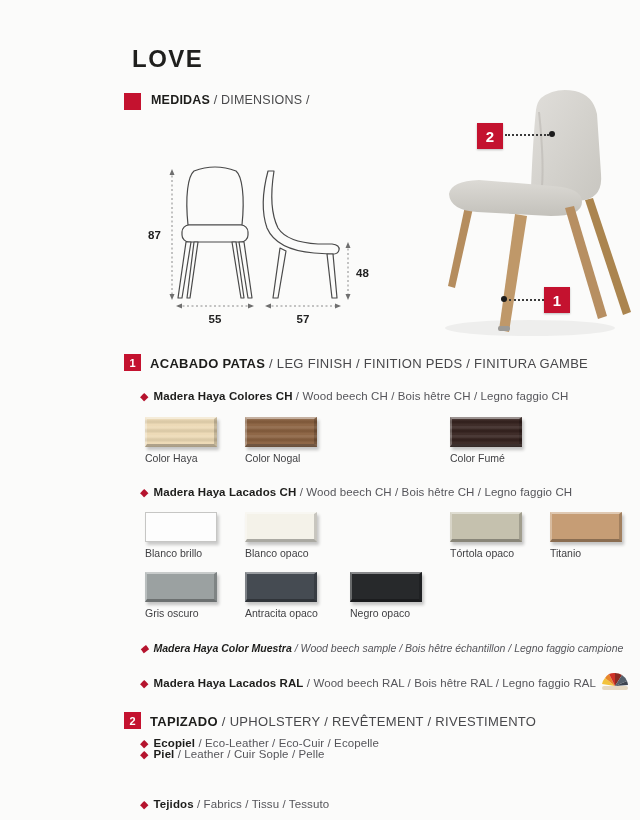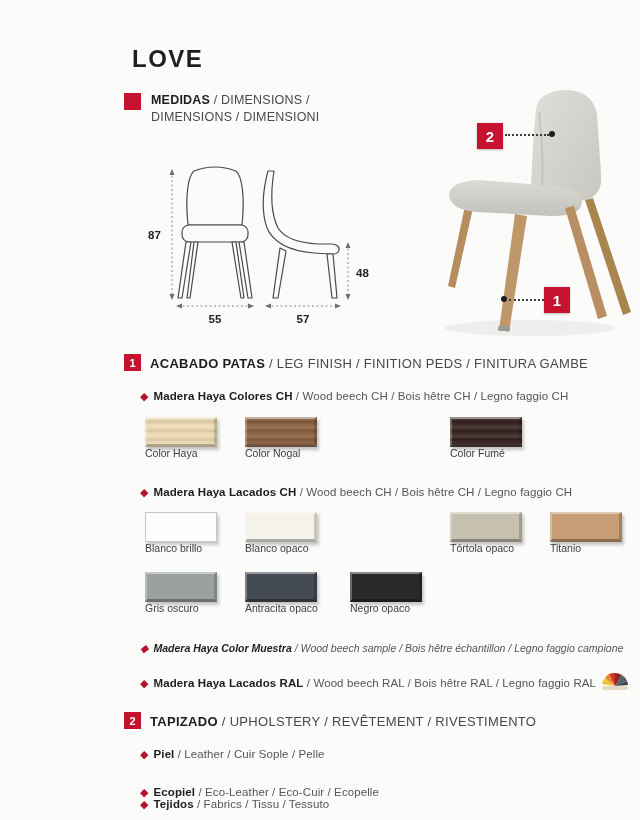--- a/index.html
+++ b/index.html
@@ -25,42 +25,41 @@
 
   .swatch { position:absolute; width:72px; }
   .sface { position:relative; width:72px; height:30px; box-shadow:2px 3px 3px rgba(0,0,0,0.22); }
   .sface::before { content:""; position:absolute; inset:0;
     border-top:2px solid rgba(255,255,255,0.45); border-left:2px solid rgba(255,255,255,0.30);
     border-right:3px solid rgba(0,0,0,0.18); border-bottom:3px solid rgba(0,0,0,0.30); }
   .sface.wood::after { content:""; position:absolute; inset:0;
     background:repeating-linear-gradient(180deg, rgba(255,255,255,0.10) 0 2px, rgba(0,0,0,0.07) 4px 6px, rgba(255,255,255,0.04) 7px 9px); }
   .sface.bright { box-shadow:2px 3px 3px rgba(0,0,0,0.20); }
   .sface.bright::before { border:1px solid #c6c6c4; }
-  .slabel { font-size:10.5px; color:#3f3f42; white-space:nowrap; }
+  .slabel { margin-top:5px; font-size:10.5px; color:#3f3f42; white-space:nowrap; }
 
   .r1 { top:417px; } .r2 { top:512px; } .r3 { top:572px; }
   .c1 { left:145px; } .c2 { left:245px; } .c3 { left:350px; } .c4 { left:450px; } .c5 { left:550px; }
 
   .marker { position:absolute; width:26px; height:26px; background:#c4122f; display:flex; align-items:center; justify-content:center; color:#fff; font-weight:bold; font-size:15px; box-shadow:0 1px 2px rgba(0,0,0,0.25); }
   .mline { position:absolute; border-top:2px dotted #3a3a3a; height:0; }
   .mdot { position:absolute; width:6px; height:6px; background:#1c1c1c; border-radius:50%; }
 
   svg text { font-family:"Liberation Sans", sans-serif; }
 </style>
 </head>
 <body>
 
 <div class="page">
 
   <div class="title">LOVE</div>
 
   <div class="redsq" style="left:124px; top:93px;"></div>
   <div class="medidas-text">
     <div><b>MEDIDAS</b><span> / DIMENSIONS /</span></div>
-    <div>DIMENSIONS / DIMENSIONI</div>
   </div>
 
   <svg width="250" height="178" viewBox="0 0 250 178" style="position:absolute; left:128px; top:156px;">
     <g stroke="#4a4a4a" stroke-width="1.2" fill="#fbfbfa" stroke-linejoin="round">
 
       <path d="M 60,69 C 57,40 60,20 66,15 Q 87,7 108,15 C 114,20 117,40 114,69 Z"></path>
 
       <rect x="54" y="69" width="66" height="17" rx="7"></rect>
 
       <polygon points="58,86 63,86 54,142 50,142"></polygon>
@@ -207,20 +206,20 @@
   </svg>
 
   <div class="redsq num" style="left:124px; top:712px;">2</div>
   <div class="sec-head" style="left:150px; top:714px;">
     <b>TAPIZADO</b><span> / UPHOLSTERY / REVÊTEMENT / RIVESTIMENTO</span>
   </div>
 
   <div class="bullet-line" style="left:140px; top:748px;">
     <span class="bdot">◆</span><b>Piel</b><span> / Leather / Cuir Sople / Pelle</span>
   </div>
-  <div class="bullet-line" style="left:140px; top:786px;">
+  <div class="bullet-line" style="left:140px; top:737px;">
     <span class="bdot">◆</span><b>Ecopiel</b><span> / Eco-Leather / Eco-Cuir / Ecopelle</span>
   </div>
   <div class="bullet-line" style="left:140px; top:798px;">
     <span class="bdot">◆</span><b>Tejidos</b><span> / Fabrics / Tissu / Tessuto</span>
   </div>
 
 </div>
 
 </body></html>

